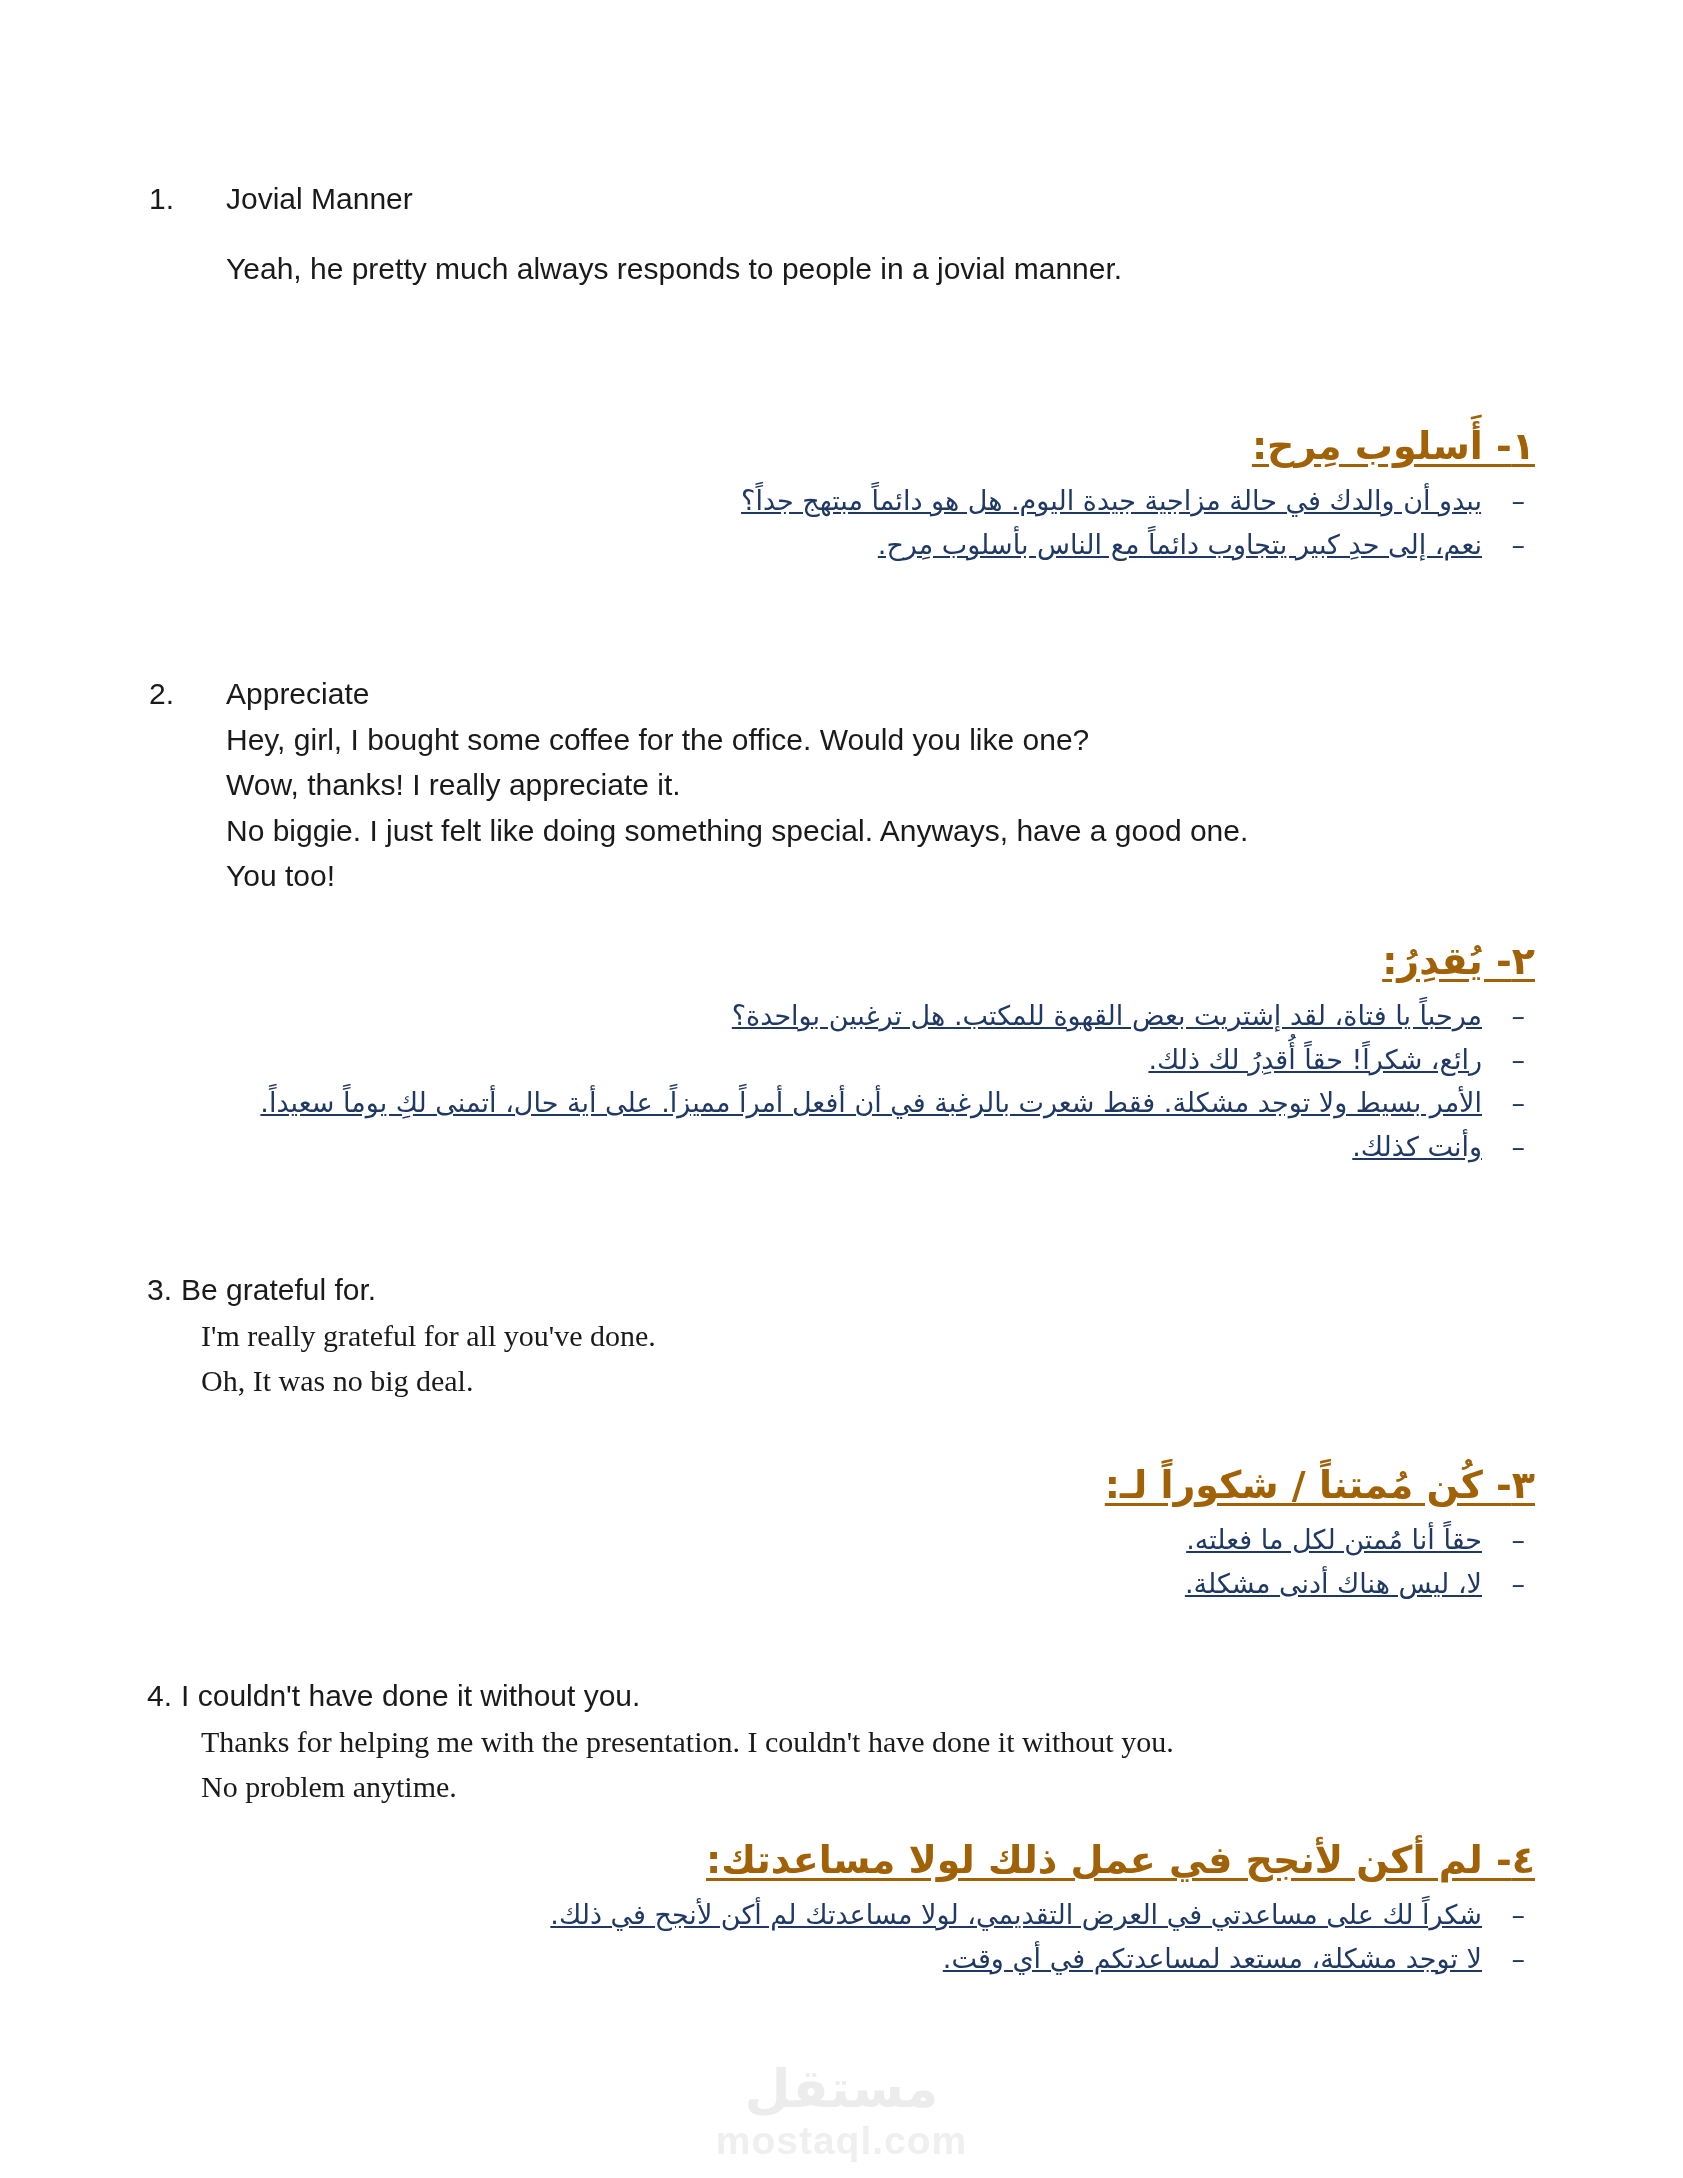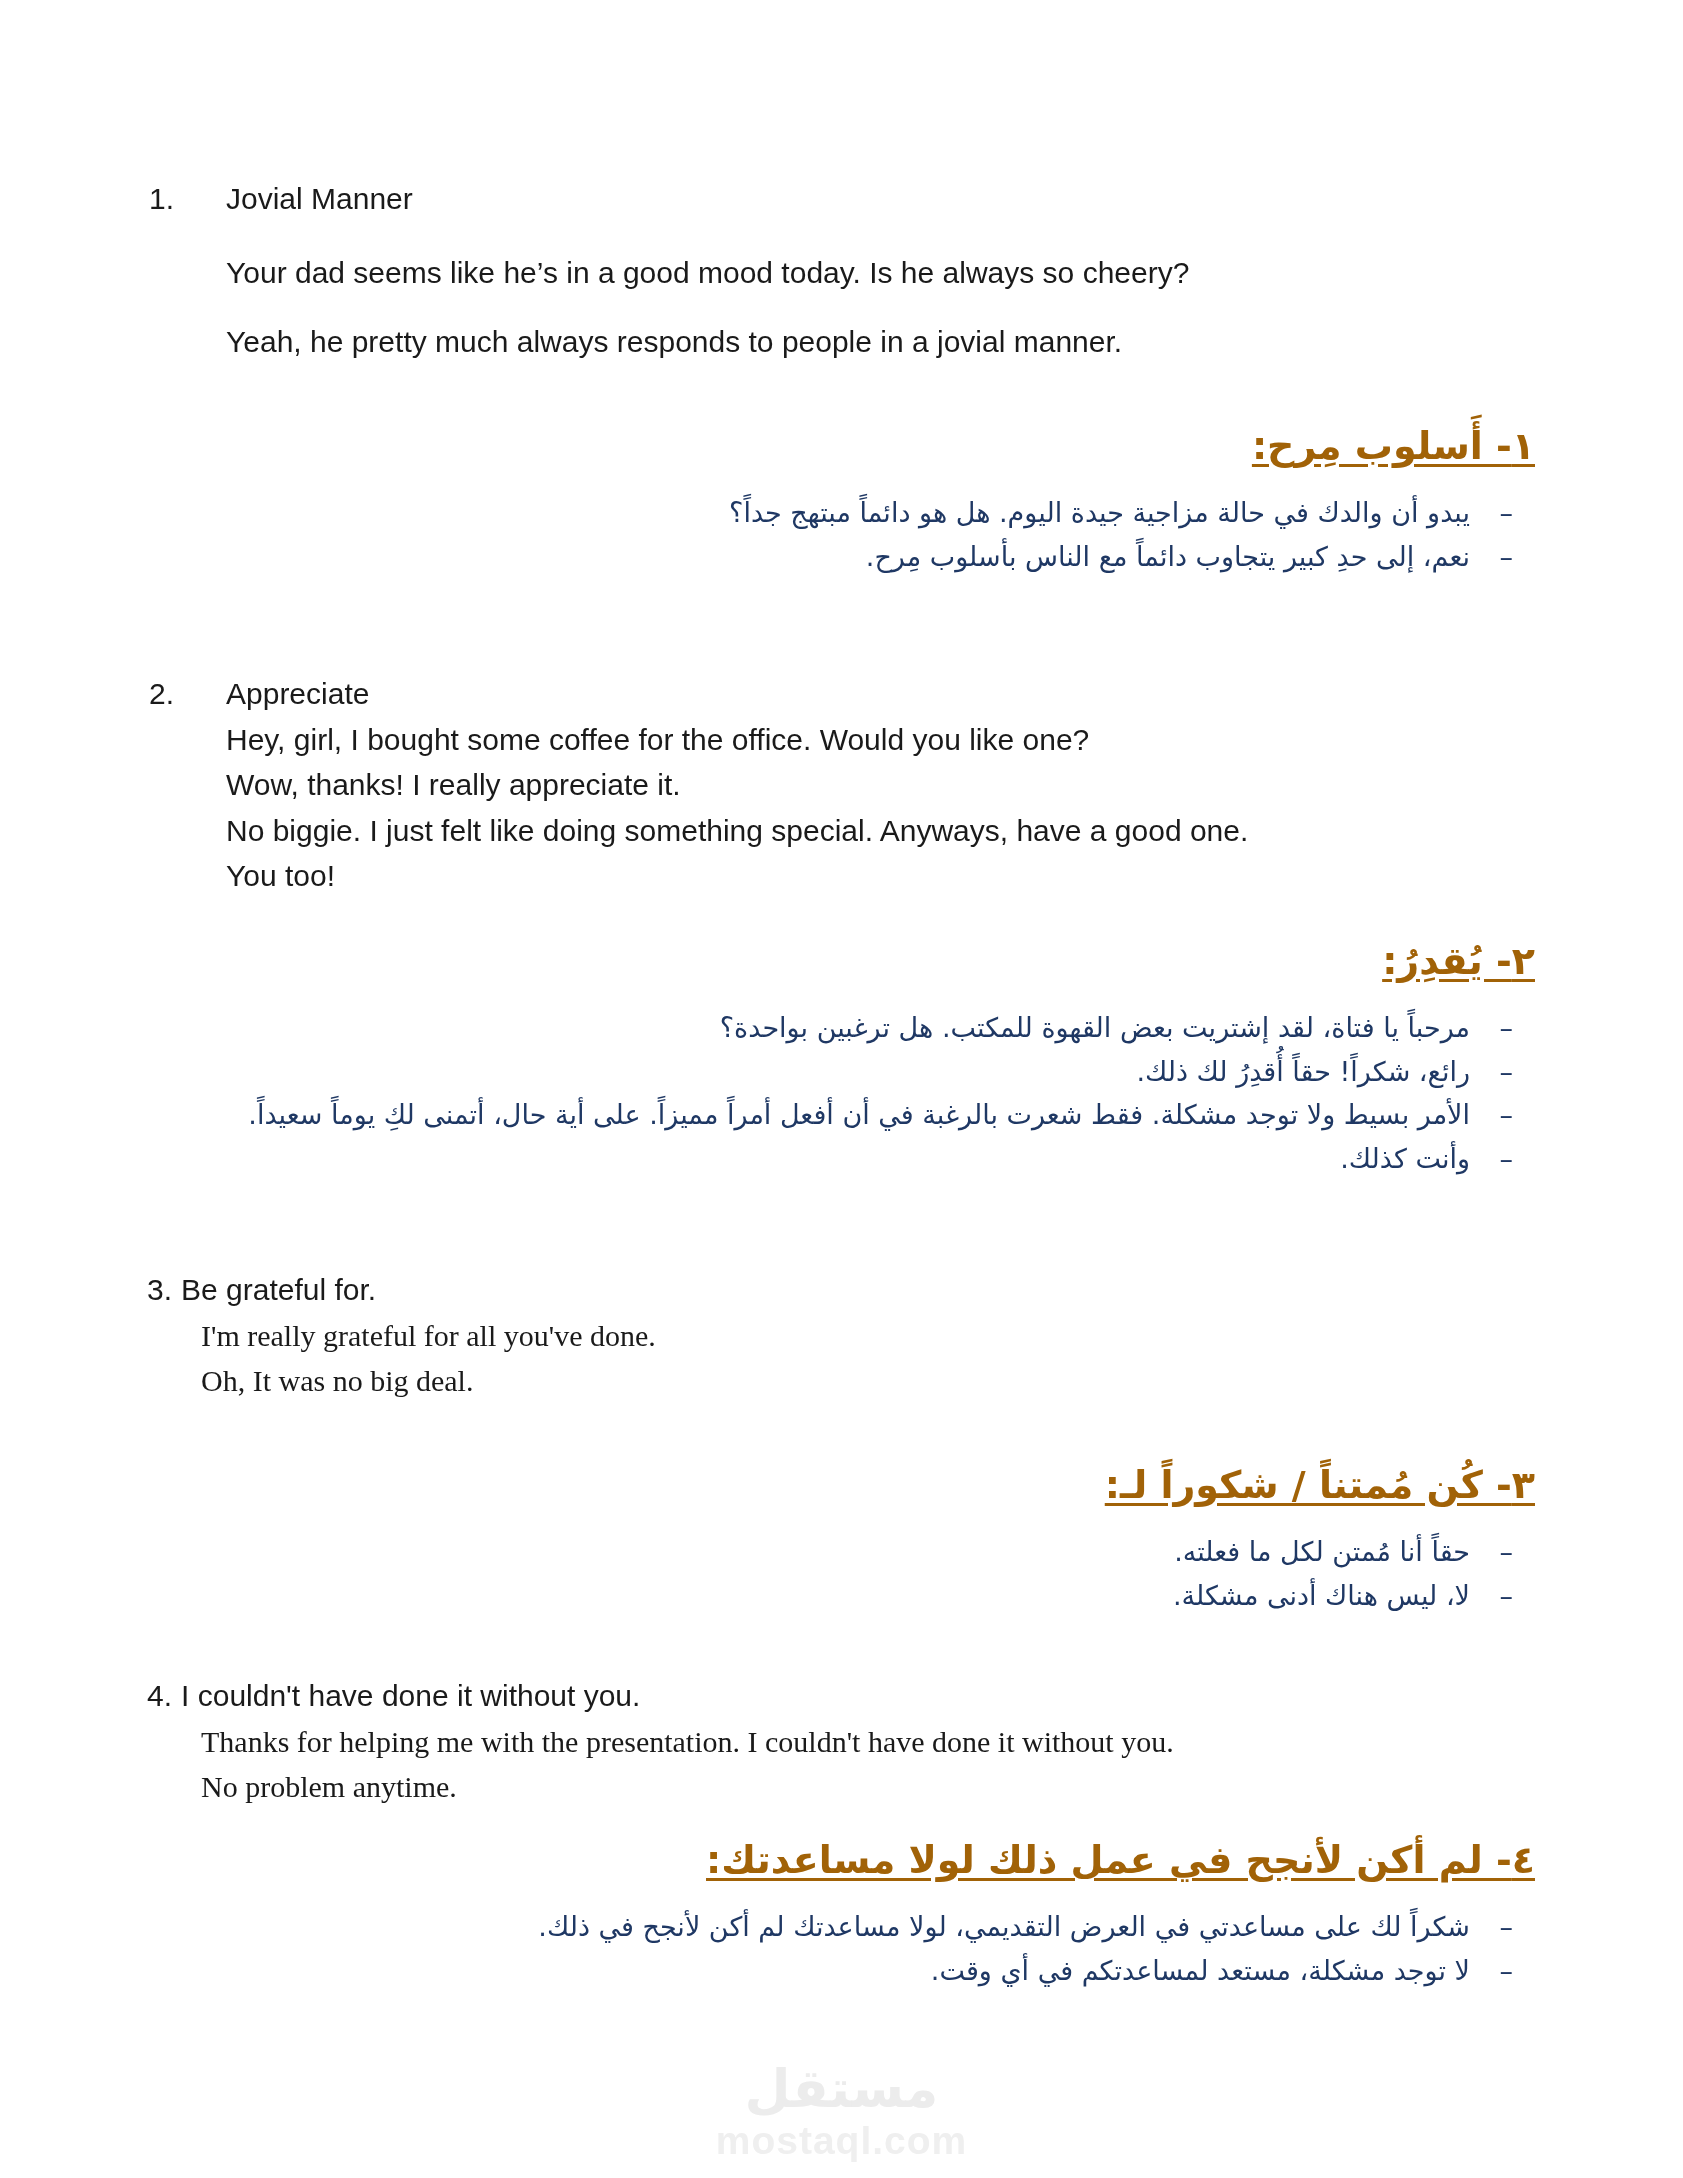--- a/index.html
+++ b/index.html
@@ -75,22 +75,23 @@
   .ar-head {
     font-size: 38px;
     font-weight: bold;
     text-decoration: underline;
     text-underline-offset: 5px;
     line-height: 1.6;
     color: #a16207;
   }
   .ar-bullets {
     list-style: none;
-    margin: 14px;
+    margin: 2px;
     padding: 0;
+    text-decoration: underline;
   }
   .ar-bullets li {
     font-size: 27px;
     line-height: 1.62;
     color: #1f3864;
     position: relative;
     padding-right: 51px;
   }
   .ar-bullets li::before {
     content: "–";
@@ -153,21 +154,20 @@
 </head>
 <body>
 
 <div class="page">
 
   <div class="sec en-block en-numbered-item" id="sec1-en">
     <div class="en-head-row">
       <span class="en-marker">1.</span>
       <span class="en-title">Jovial Manner</span>
     </div>
-    <div class="en-line en-sub sec1-line-sp">Your dad seems like he’s in a good mood today. Is he always so cheery?</div>
     <div class="en-line en-sub sec1-line-sp2">Yeah, he pretty much always responds to people in a jovial manner.</div>
   </div>
 
   <div class="sec ar-block" id="sec1-ar">
     <div class="ar-head">١- أَسلوب مِرح:</div>
     <ul class="ar-bullets">
       <li>يبدو أن والدك في حالة مزاجية جيدة اليوم. هل هو دائماً مبتهج جداً؟</li>
       <li>نعم، إلى حدِ كبير يتجاوب دائماً مع الناس بأسلوب مِرح.</li>
     </ul>
   </div>

